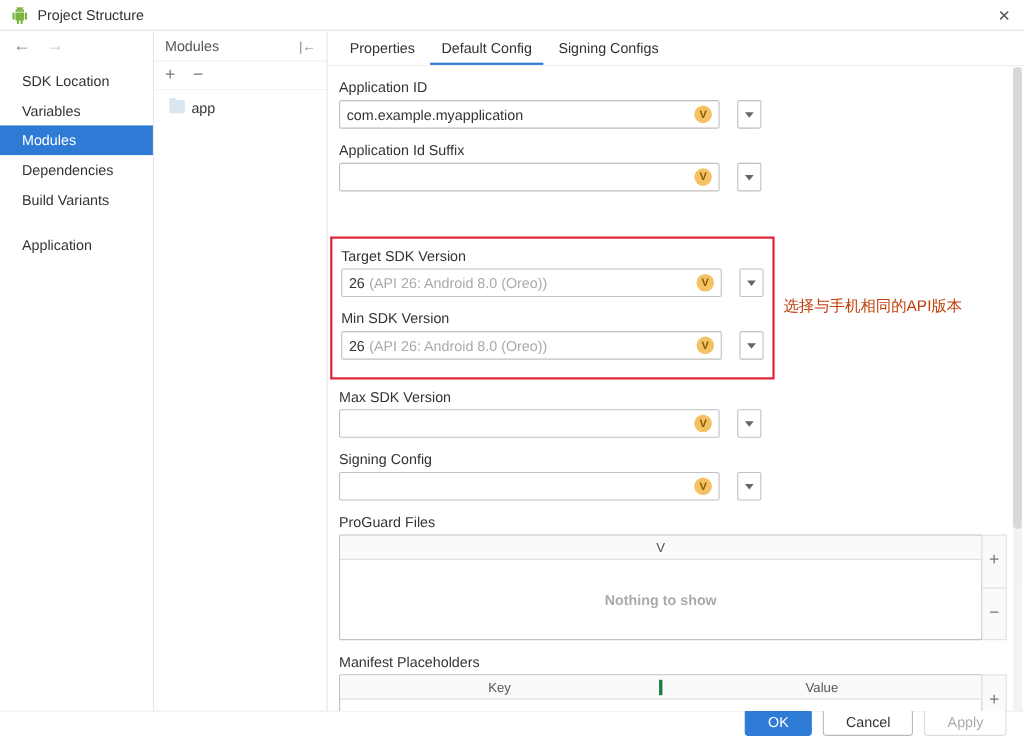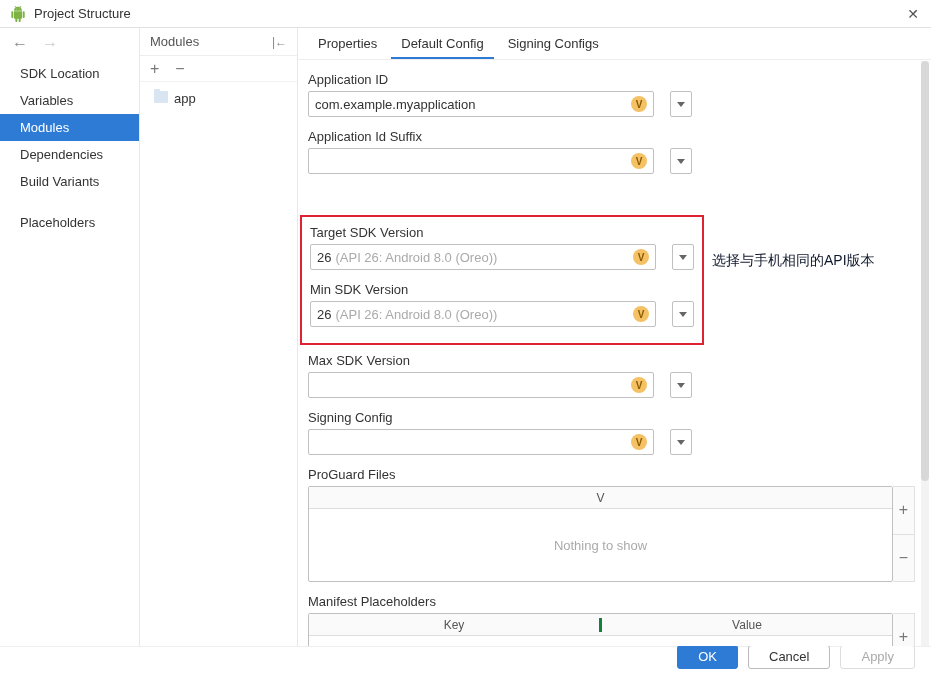--- a/index.html
+++ b/index.html
@@ -44,29 +44,29 @@
 .field-label { font-size: 13px; color: #333; margin-bottom: 4px; }
 .input-row { display: flex; align-items: center; gap: 16px; width: 384px; }
 .input-box { flex: 1; height: 26px; border: 1px solid #c0c0c0; border-radius: 2px; display: flex; align-items: center; padding: 0 6px; background: #fff; font-size: 13px; }
 .input-box .value { color: #333; }
 .input-box .hint { color: #aaa; margin-left: 4px; }
 .vbadge { width: 16px; height: 16px; border-radius: 50%; background: #f4c165; color: #8a5a00; font-size: 10px; font-weight: bold; display: flex; align-items: center; justify-content: center; margin-left: auto; }
 .dropdown-btn { width: 22px; height: 26px; border: 1px solid #c0c0c0; border-radius: 2px; background: #fff; display: flex; align-items: center; justify-content: center; cursor: pointer; }
 .dropdown-btn .caret { width: 0; height: 0; border-left: 4px solid transparent; border-right: 4px solid transparent; border-top: 5px solid #666; }
 
 .redbox { border: 2px solid #d23; padding: 8px 8px 4px 8px; margin-left: -8px; width: 404px; margin-bottom: 8px; margin-top: 41px; }
-.annotation { position: absolute; left: 414px; top: 192px; color: #0f172a; font-size: 14px; white-space: nowrap; }
+.annotation { position: absolute; left: 414px; top: 210px; color: #c2410c; font-size: 14px; white-space: nowrap; }
 
 .tablefield { margin-bottom: 12px; }
 .table-wrap { display: flex; }
 .table { flex: 1; border: 1px solid #c0c0c0; border-radius: 2px; background: #fff; }
 .table-header { height: 22px; display: flex; align-items: center; border-bottom: 1px solid #ddd; background: #fafafa; }
 .table-header .col { flex: 1; text-align: center; font-size: 12px; color: #555; border-right: 3px solid #15803d; }
 .table-header .col:last-child { border-right: none; }
-.table-body { height: 72px; display: flex; align-items: center; justify-content: center; color: #aaa; font-size: 13px; }
+.table-body { height: 72px; display: flex; align-items: center; justify-content: center; color: #aaa; font-size: 13px; font-weight: bold; }
 .table-side { width: 22px; display: flex; flex-direction: column; border: 1px solid #e0e0e0; border-left: none; background: #fafafa; }
 .table-side .btn { flex: 1; display: flex; align-items: center; justify-content: center; color: #777; font-size: 16px; cursor: pointer; border-bottom: 1px solid #e0e0e0; }
 .table-side .btn:last-child { border-bottom: none; }
 
 .footer { height: 20px; display: flex; align-items: center; justify-content: flex-end; padding: 0 16px; gap: 10px; border-top: 1px solid #eee; background: #fff; }
 .btn-foot { height: 24px; padding: 0 20px; border-radius: 3px; font-size: 13px; cursor: pointer; border: 1px solid #bbb; background: #fff; color: #333; display: flex; align-items: center; }
 .btn-foot.primary { background: #2e7bd6; border-color: #2e7bd6; color: #fff; }
 .btn-foot.disabled { color: #aaa; border-color: #ddd; cursor: default; }
 </style>
 </head>
@@ -86,21 +86,21 @@
       <span class="arrow">←</span>
       <span class="arrow" style="color:#ccc">→</span>
     </div>
     <div class="leftnav">
       <div class="item">SDK Location</div>
       <div class="item">Variables</div>
       <div class="item selected">Modules</div>
       <div class="item">Dependencies</div>
       <div class="item">Build Variants</div>
       <div class="spacer"></div>
-      <div class="item">Placeholders</div>
+      <div class="item">Application</div>
     </div>
   </div>
 
   <div class="modcol">
     <div class="modhead">
       <span class="label">Modules</span>
       <span class="collapse-icon">|←</span>
     </div>
     <div class="modtoolbar">
       <span>+</span>

